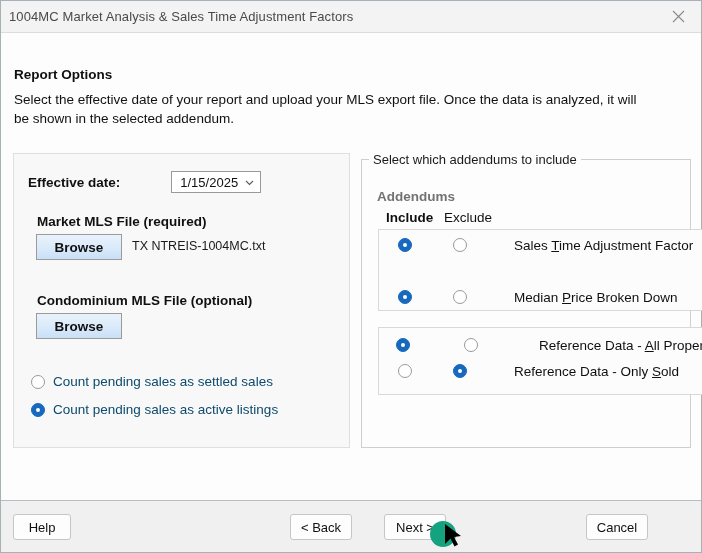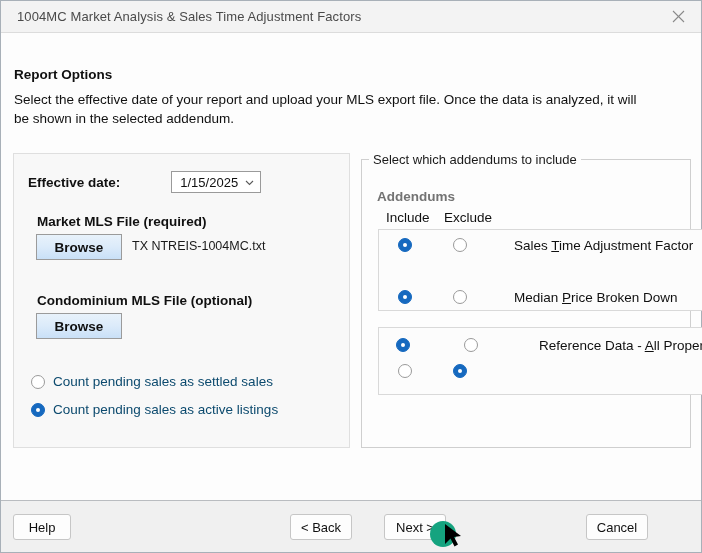--- a/index.html
+++ b/index.html
@@ -31,21 +31,21 @@
   .titlebar {
     height: 31px;
     flex: 0 0 31px;
     background: #f3f3f3;
     border-bottom: 1px solid #dcdcdc;
     display: flex;
     align-items: center;
     position: relative;
   }
   .titlebar-text {
-    padding-left: 16px;
+    padding-left: 8px;
     font-size: 13px;
     color: #4a4a4a;
     letter-spacing: 0.1px;
     white-space: nowrap;
   }
   .close-btn {
     position: absolute;
     right: 0;
     top: 0;
     width: 45px;
@@ -232,20 +232,21 @@
     font-size: 13.5px;
     font-weight: bold;
     color: #737373;
   }
   .col-include {
     position: absolute;
     left: 385px;
     top: 177px;
     font-size: 13.5px;
     color: #101010;
+    font-weight: bold;
   }
   .col-exclude {
     position: absolute;
     left: 443px;
     top: 177px;
     font-size: 13.5px;
     color: #101010;
   }
 
   .inner-box {
@@ -405,20 +406,21 @@
           </span>
         <span class="row-label"><span>Reference Data - </span><u>A</u><span>ll Properties</span></span>
       </div>
       <div class="addendum-row" style="top:30px;">
         <span class="radio-cell">
             <span class="radio"></span>
           </span>
         <span class="radio-cell second">
             <span class="radio on"></span>
           </span>
+        <span class="row-label"><span>Reference Data - Only </span><u>S</u><span>old</span></span>
       </div>
     </div>
 
   </div>
 
   <div class="footer">
     <div class="foot-btn btn-help">Help</div>
     <div class="foot-btn btn-back">&lt; Back</div>
     <div class="foot-btn btn-next">Next &gt;</div>
     <div class="foot-btn btn-cancel">Cancel</div>

